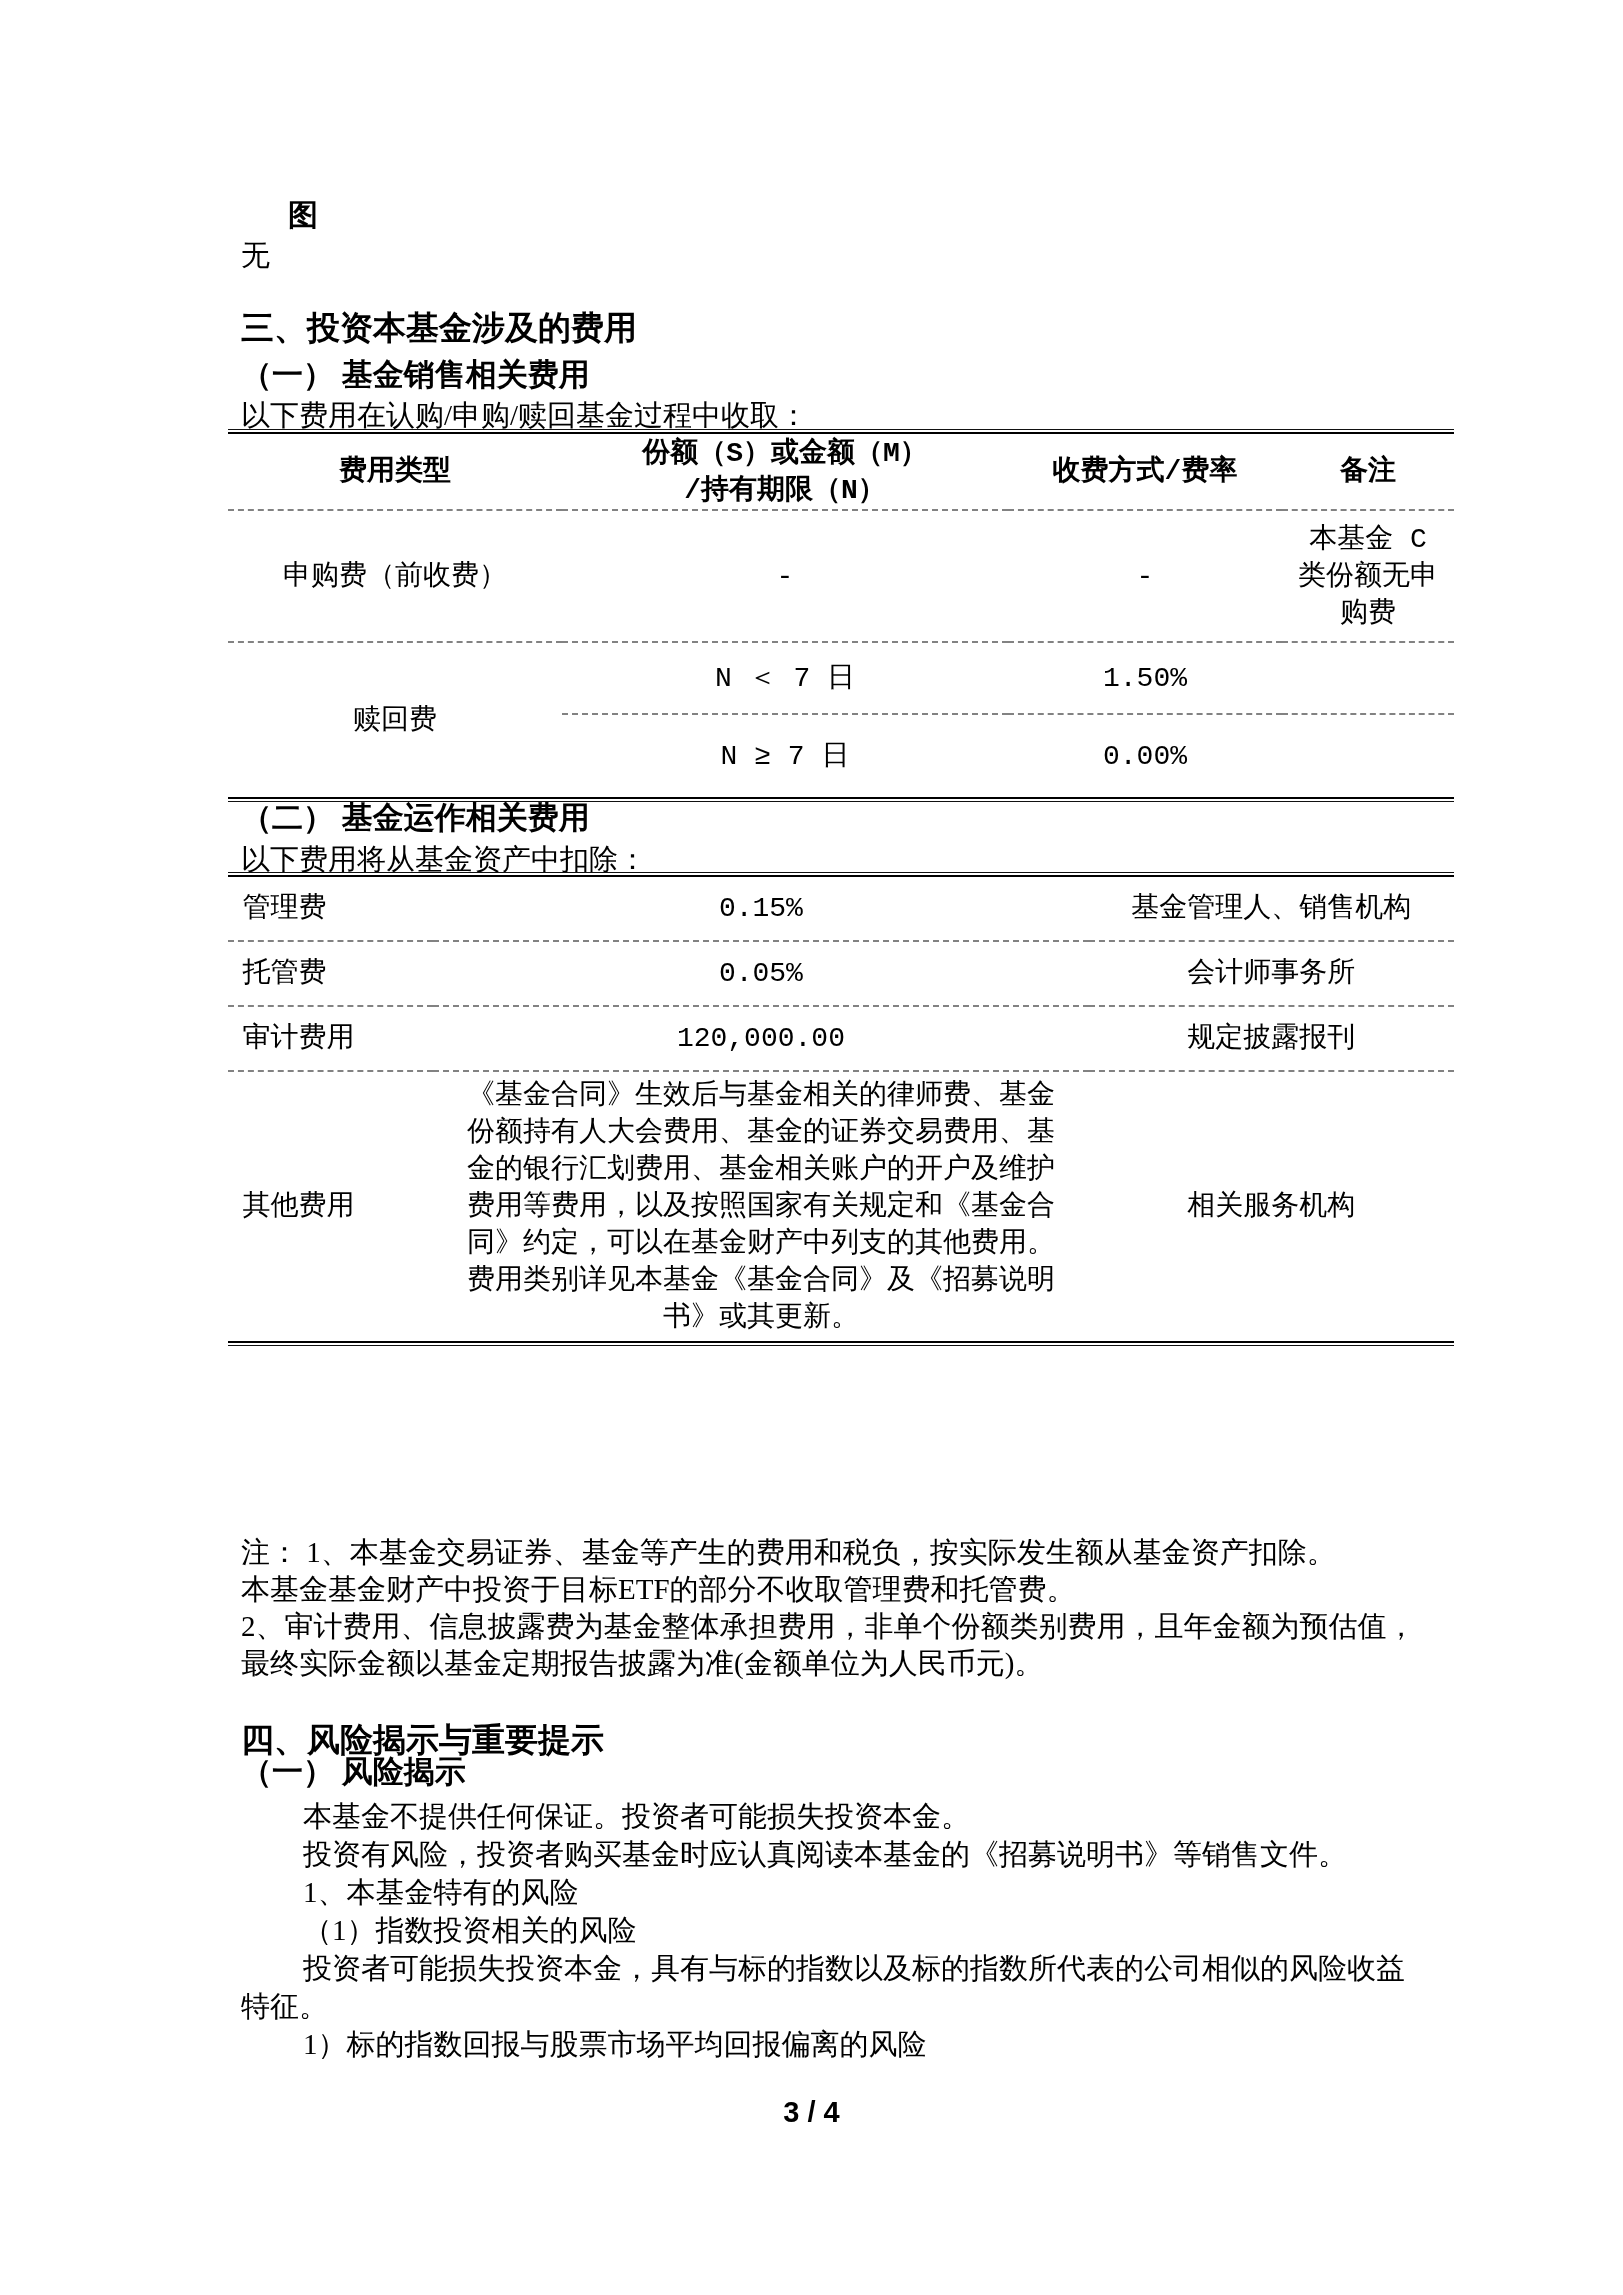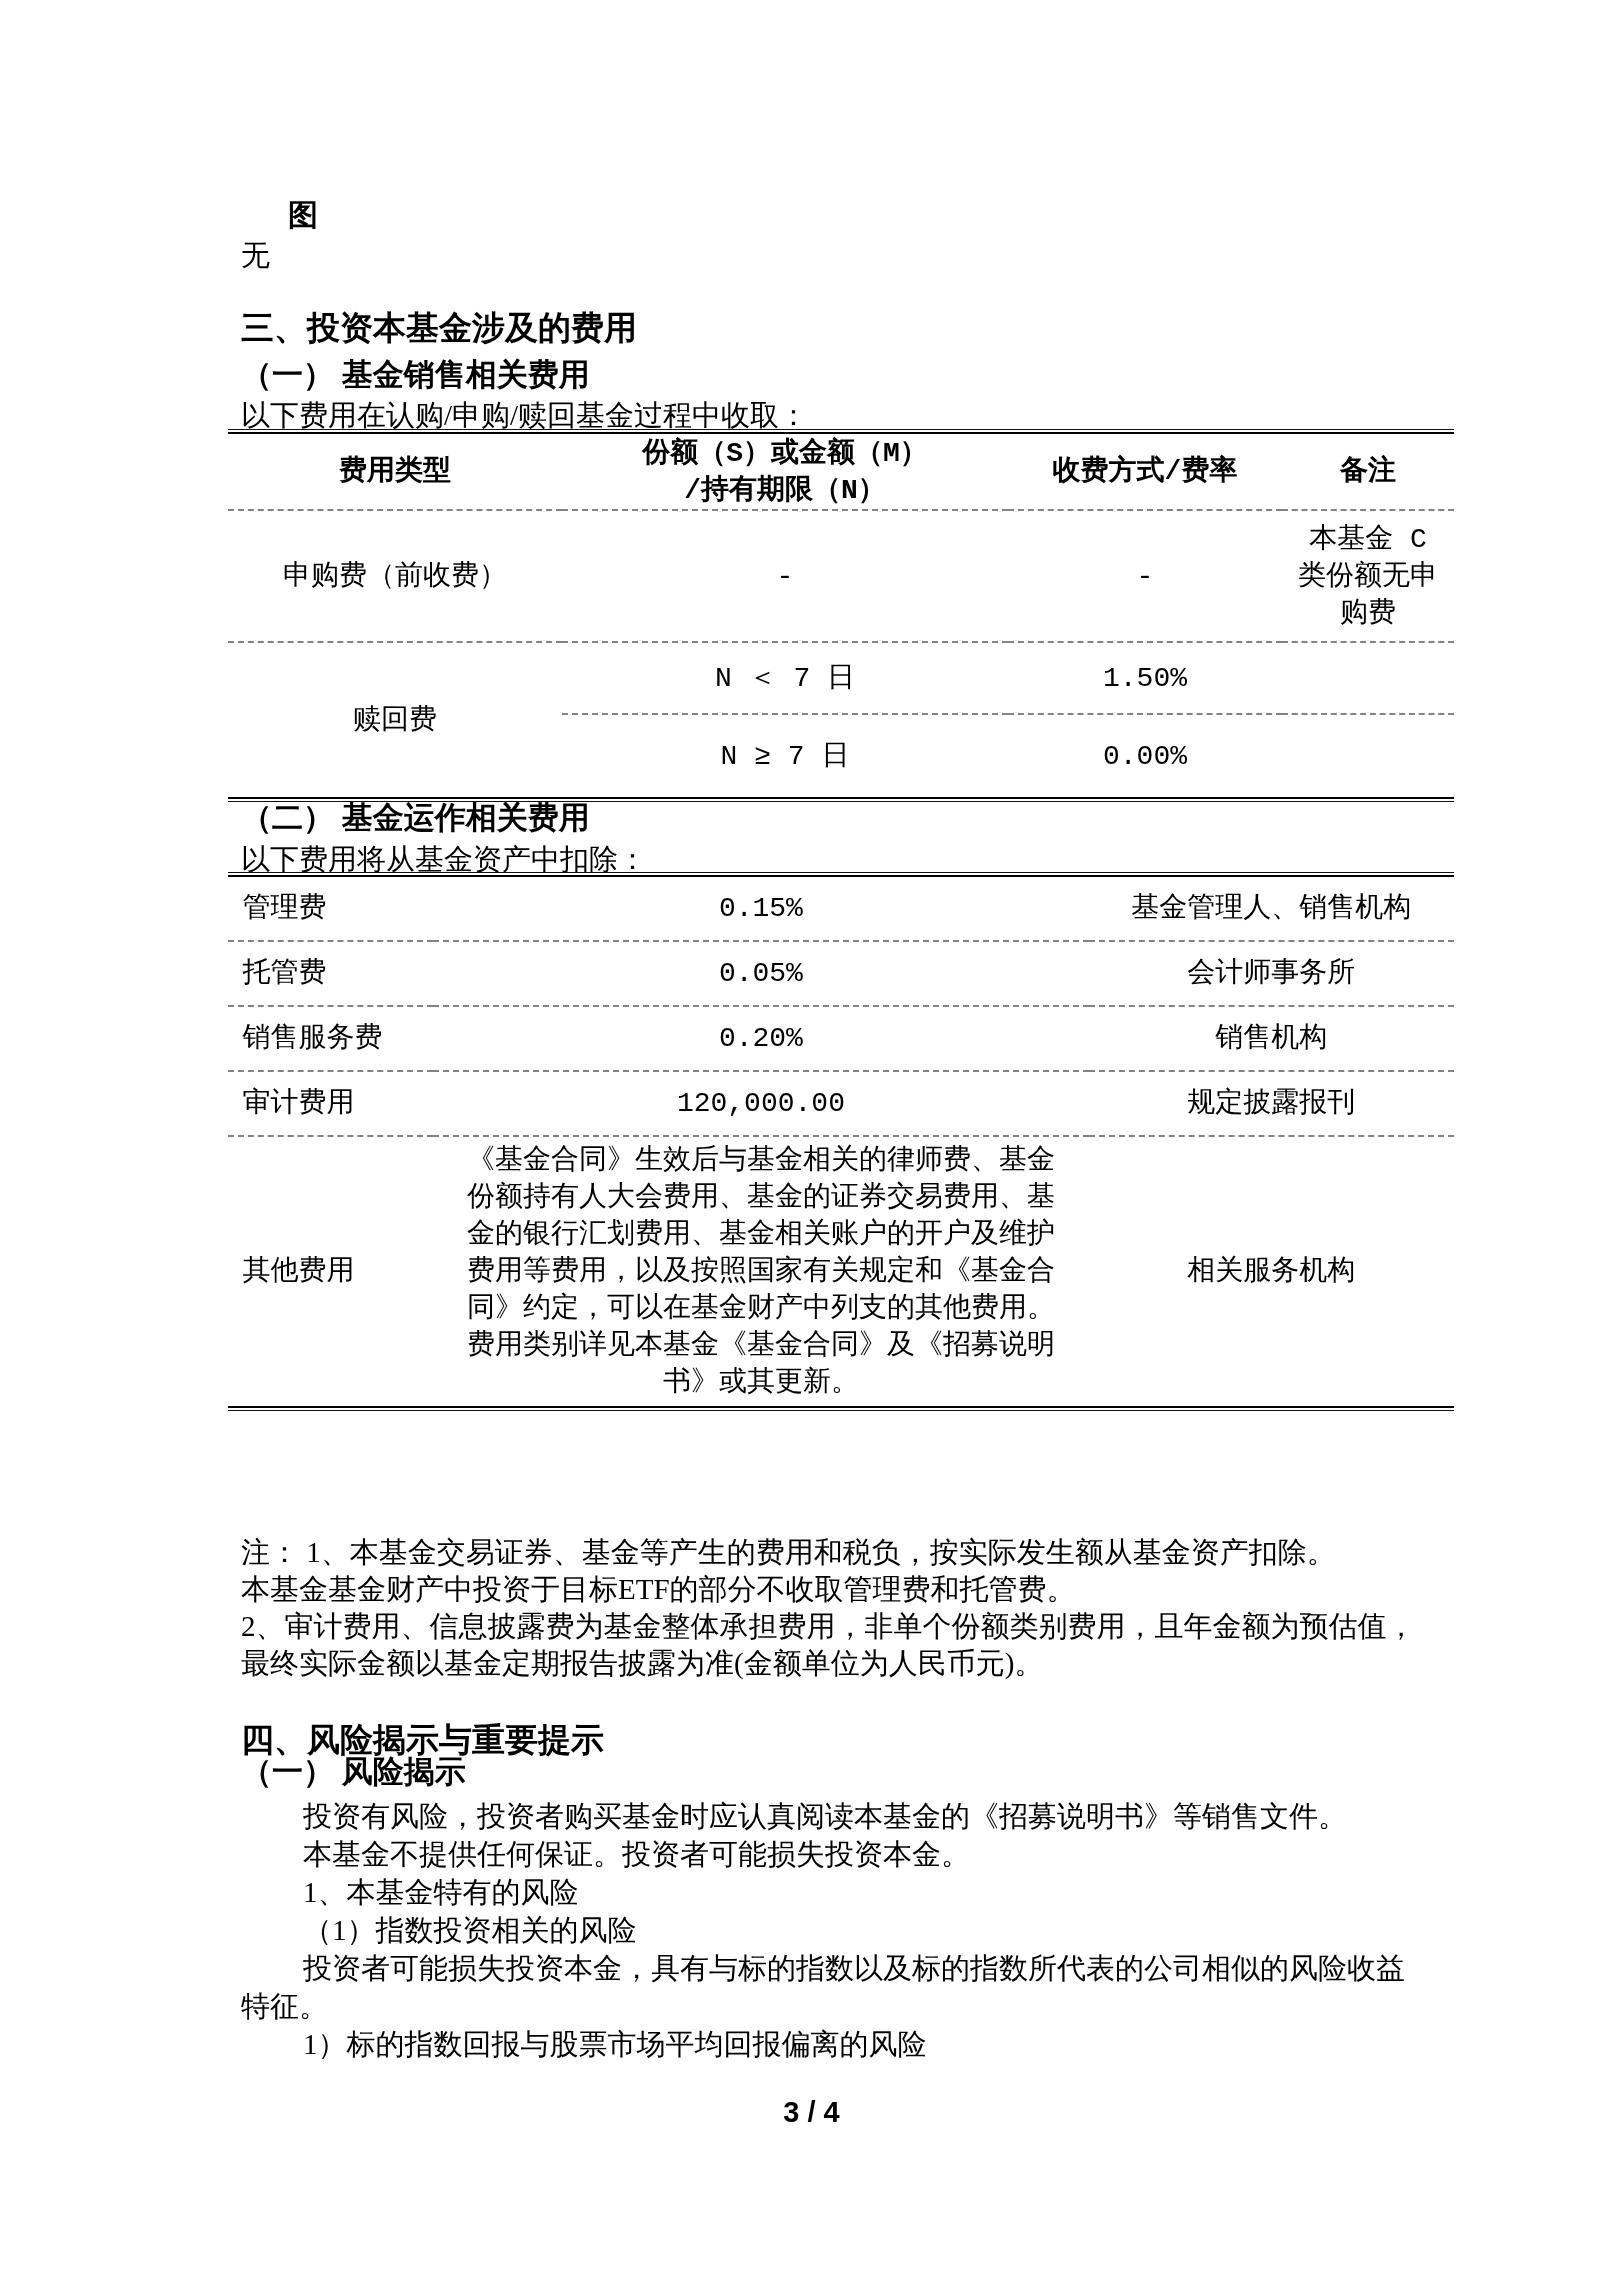--- a/index.html
+++ b/index.html
@@ -121,25 +121,20 @@
           <td class="dash c-cat">管理费</td>
           <td class="dash">0.15%</td>
           <td class="dash">基金管理人、销售机构</td>
         </tr>
         <tr class="r">
           <td class="dash c-cat">托管费</td>
           <td class="dash">0.05%</td>
           <td class="dash">会计师事务所</td>
         </tr>
         <tr class="r">
-          <td class="dash c-cat">销售服务费</td>
-          <td class="dash">0.20%</td>
-          <td class="dash">销售机构</td>
-        </tr>
-        <tr class="r">
           <td class="dash c-cat">审计费用</td>
           <td class="dash">120,000.00</td>
           <td class="dash">规定披露报刊</td>
         </tr>
         <tr class="r-other">
           <td class="c-cat">其他费用</td>
           <td><span class="other-wrap">《基金合同》生效后与基金相关的律师费、基金份额持有人大会费用、基金的证券交易费用、基金的银行汇划费用、基金相关账户的开户及维护费用等费用，以及按照国家有关规定和《基金合同》约定，可以在基金财产中列支的其他费用。费用类别详见本基金《基金合同》及《招募说明书》或其更新。</span></td>
           <td>相关服务机构</td>
         </tr>
       </tbody>
@@ -150,22 +145,22 @@
       <div class="note-line">注： 1、本基金交易证券、基金等产生的费用和税负，按实际发生额从基金资产扣除。</div>
       <div class="note-line">本基金基金财产中投资于目标ETF的部分不收取管理费和托管费。</div>
       <div class="note-line">2、审计费用、信息披露费为基金整体承担费用，非单个份额类别费用，且年金额为预估值，</div>
       <div class="note-line">最终实际金额以基金定期报告披露为准(金额单位为人民币元)。</div>
     </div>
 
     <div class="blk txt sec-title s4-title">四、风险揭示与重要提示</div>
     <div class="blk txt sub-title s4s1-title">（一） 风险揭示</div>
 
     <div class="blk risk">
+      <div class="risk-line">本基金不提供任何保证。投资者可能损失投资本金。</div>
       <div class="risk-line">投资有风险，投资者购买基金时应认真阅读本基金的《招募说明书》等销售文件。</div>
-      <div class="risk-line">本基金不提供任何保证。投资者可能损失投资本金。</div>
       <div class="risk-line">1、本基金特有的风险</div>
       <div class="risk-line">（1）指数投资相关的风险</div>
       <div class="risk-line">投资者可能损失投资本金，具有与标的指数以及标的指数所代表的公司相似的风险收益</div>
       <div class="risk-line no-indent">特征。</div>
       <div class="risk-line">1）标的指数回报与股票市场平均回报偏离的风险</div>
     </div>
 
   </div>
 
   <div class="footer">3 / 4</div>

